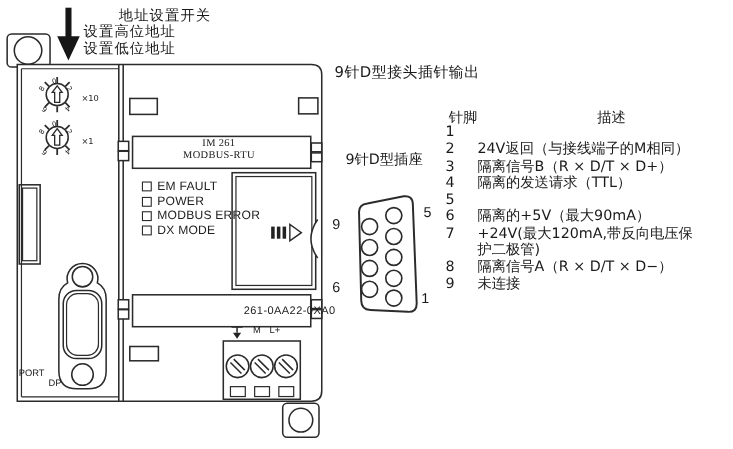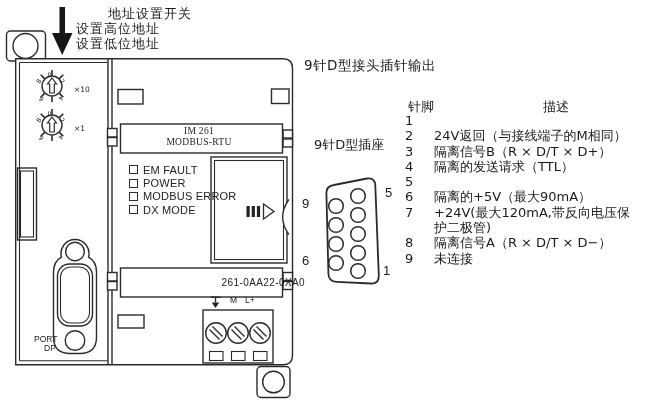--- a/index.html
+++ b/index.html
@@ -190,21 +190,21 @@
     <span class="ledbox"></span>
     <span class="ledlabel">DX MODE</span>
   </div>
 </div>
 
 <div class="abs pn" style="left:120px;top:277px;margin-left:28px;">261-0AA22-0XA0</div>
 
 <div class="abs latin-sm" style="left:230px;top:295px;">M</div>
 <div class="abs latin-sm" style="left:245px;top:295px;">L+</div>
 
-<div class="abs latin-sm" style="left:34px;top:334px;text-align:right;">PORT</div>
+<div class="abs latin-sm" style="left:17px;top:334px;text-align:right;">PORT</div>
 <div class="abs latin-sm" style="left:24px;top:343px;padding-left:20px;">DP</div>
 
 <div class="abs title" style="left:304px;top:57px;">9针D型接头插针输出</div>
 <div class="abs cjk13" style="left:314px;top:136px;">9针D型插座</div>
 
 <div class="abs cjk13" style="left:408px;top:98px;">针脚</div>
 <div class="abs cjk13" style="left:543px;top:98px;">描述</div>
 
 <div class="abs ptable" style="white-space:normal;">
   <div class="prow">

